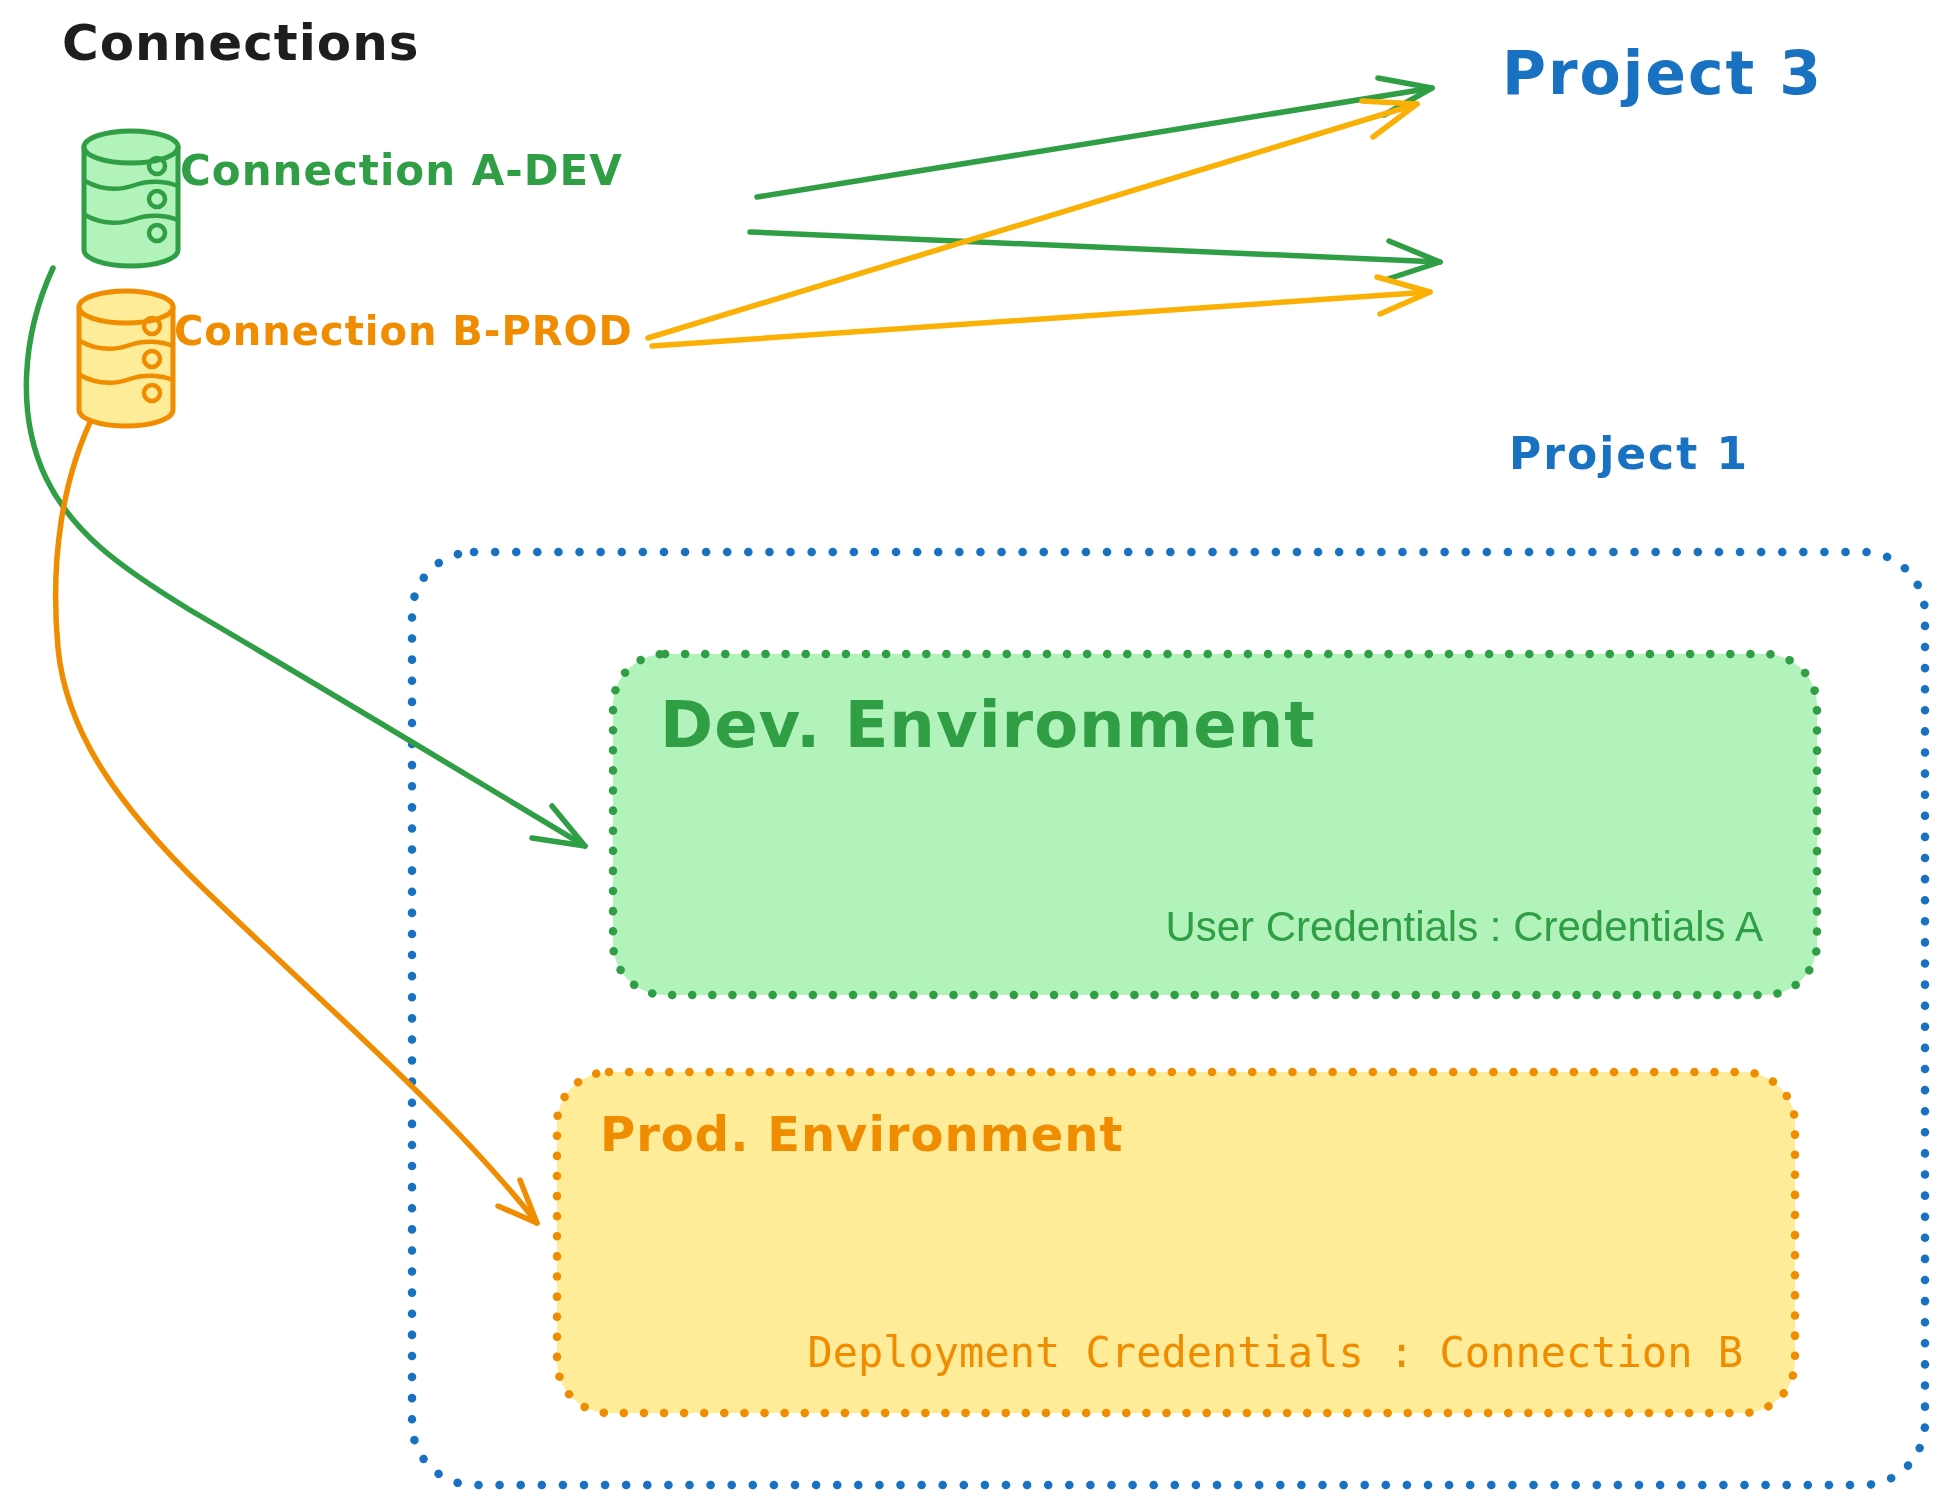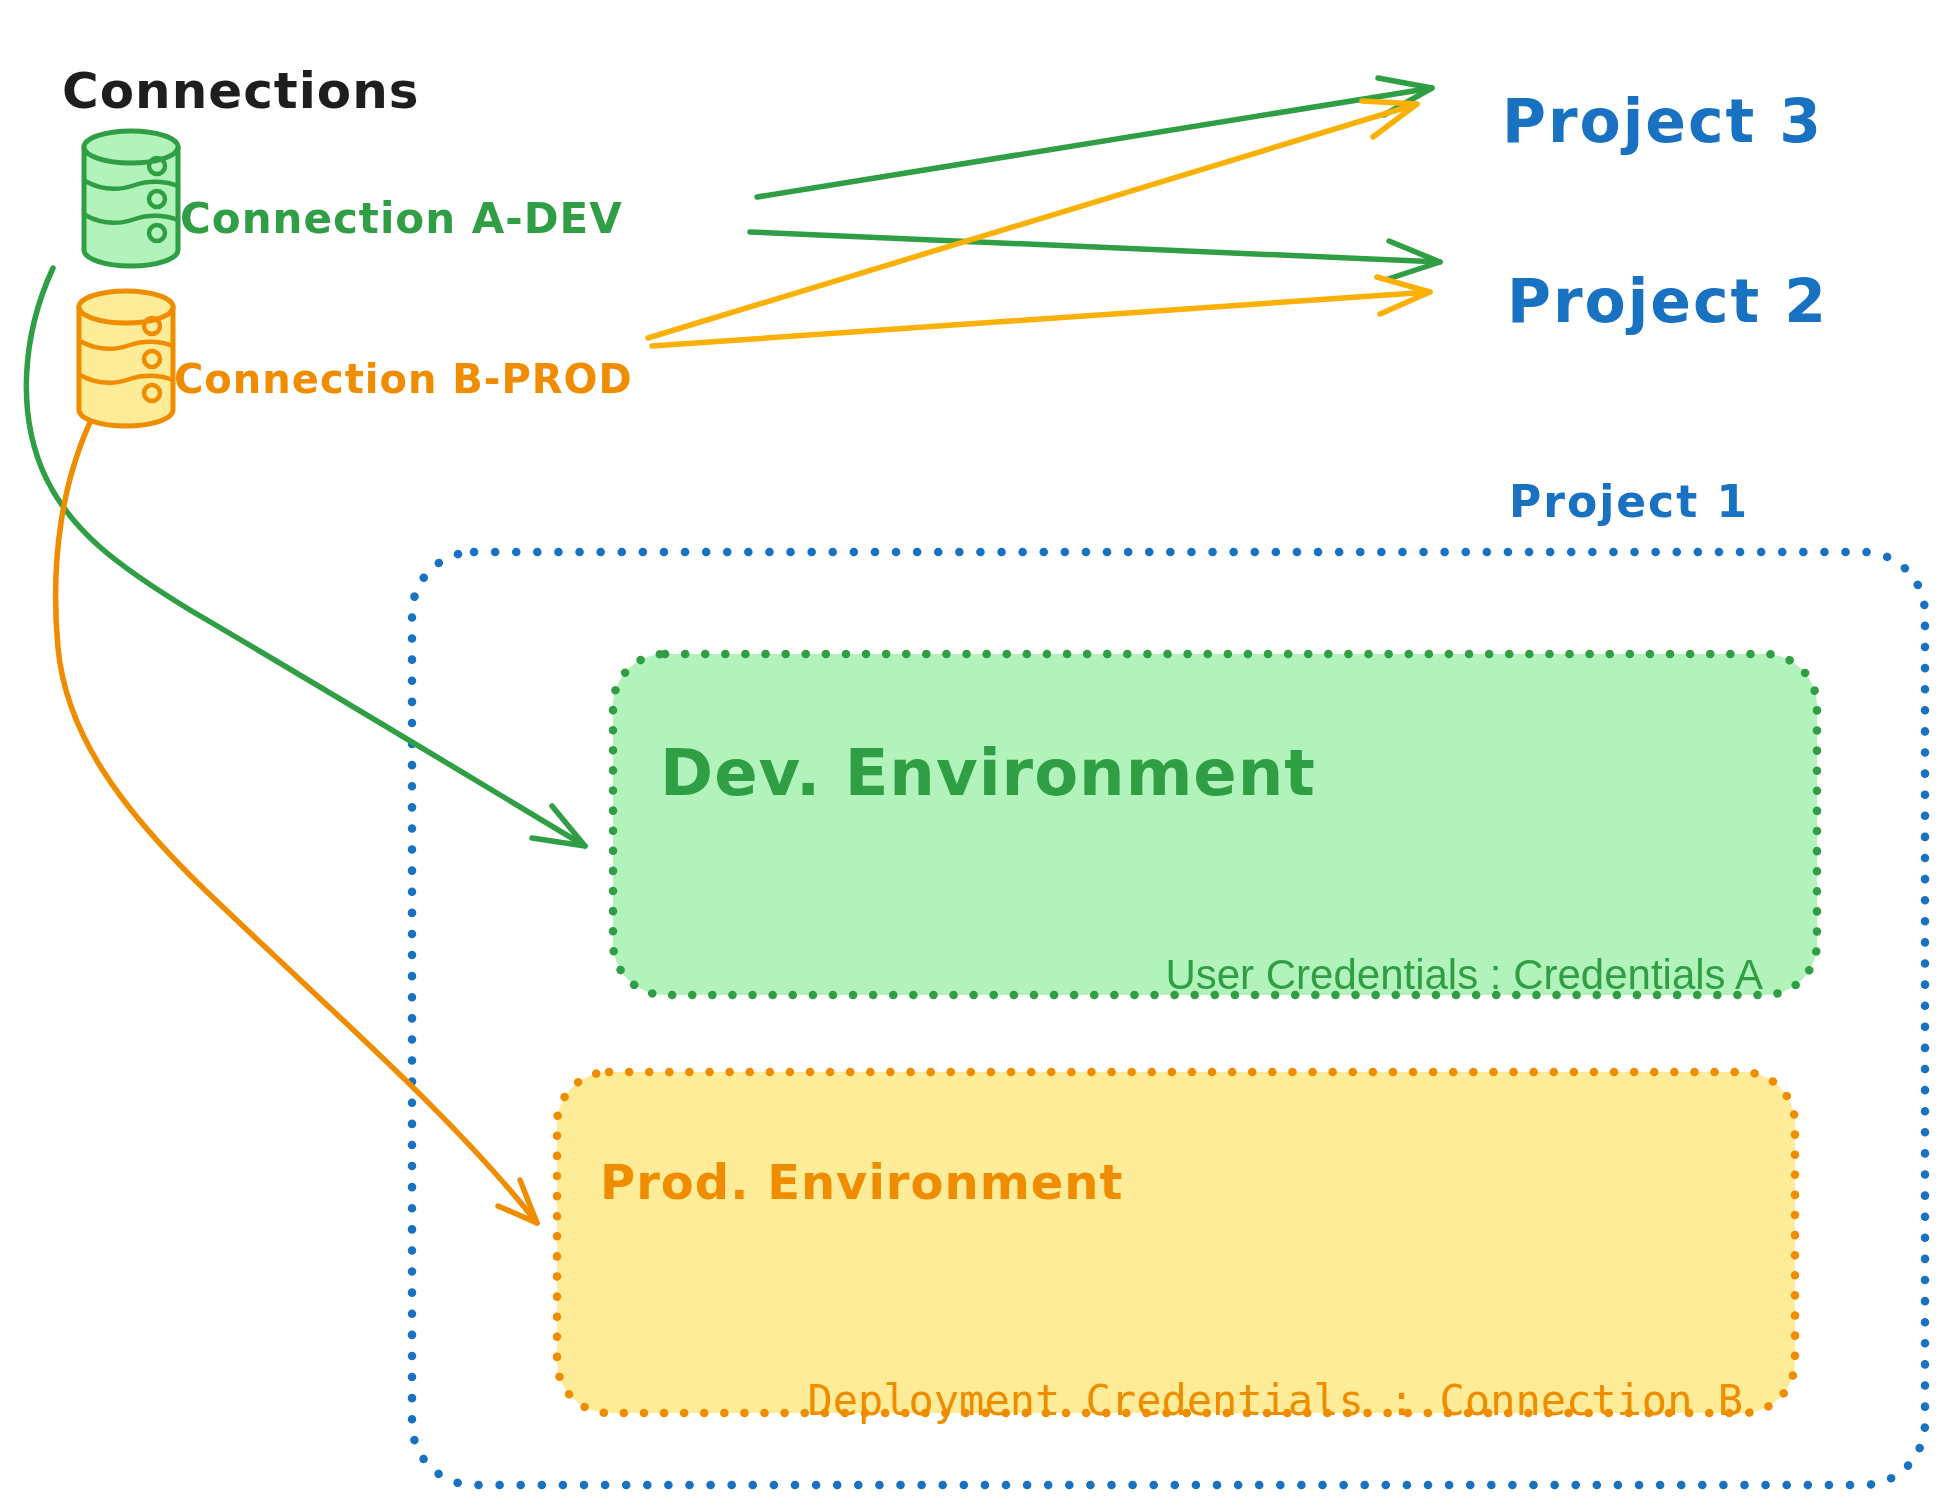--- a/index.html
+++ b/index.html
@@ -26,21 +26,21 @@
   .orange-box{fill:var(--c-orange_fill);stroke:var(--c-orange);stroke-width:8.5;stroke-linecap:round;stroke-dasharray:0.1 20;}
   .green-stroke{fill:none;stroke:var(--c-green);stroke-width:5.5;stroke-linecap:round;stroke-linejoin:round;}
   .yellow-stroke{fill:none;stroke:var(--c-yellow_arrow);stroke-width:5.5;stroke-linecap:round;stroke-linejoin:round;}
   .orange-stroke{fill:none;stroke:var(--c-orange);stroke-width:5.5;stroke-linecap:round;stroke-linejoin:round;}
   .db-green{fill:var(--c-green_fill);stroke:var(--c-green);stroke-width:5;stroke-linecap:round;stroke-linejoin:round;}
   .db-green-line{fill:none;stroke:var(--c-green);stroke-width:4.5;stroke-linecap:round;}
   .db-orange{fill:var(--c-orange_fill);stroke:var(--c-orange);stroke-width:5;stroke-linecap:round;stroke-linejoin:round;}
   .db-orange-line{fill:none;stroke:var(--c-orange);stroke-width:4.5;stroke-linecap:round;}
 
   
-  .lbl{position:absolute;white-space:nowrap;font-weight:bold;margin-top:48px;}
+  .lbl{position:absolute;white-space:nowrap;font-weight:bold;}
   .t-title{left:62px;top:14px;font-size:50px;letter-spacing:1px;color:var(--c-black);}
   .t-conn-a{left:180px;top:146px;font-size:42px;letter-spacing:1px;color:var(--c-green);}
   .t-conn-b{left:174px;top:308px;font-size:40px;letter-spacing:1px;color:var(--c-orange);}
   .t-p3{left:1502px;top:38px;font-size:60px;letter-spacing:2px;color:var(--c-blue);}
   .t-p2{left:1507px;top:218px;font-size:60px;letter-spacing:2px;color:var(--c-blue);}
   .t-p1{left:1509px;top:428px;font-size:44px;letter-spacing:2px;color:var(--c-blue);}
   .t-dev{left:660px;top:688px;font-size:64px;letter-spacing:1px;color:var(--c-green);}
   .t-prod{left:600px;top:1106px;font-size:48px;letter-spacing:1px;color:var(--c-orange);}
   .t-cred-a{right:185px;top:903px;font-size:42px;font-weight:500;font-family:Liberation Sans, sans-serif;color:var(--c-green);}
   .t-cred-b{right:205px;top:1328px;font-size:42px;font-weight:500;font-family:"DejaVu Sans Mono",monospace;color:var(--c-orange);}
@@ -104,20 +104,19 @@
       <circle class="db-orange-line" cx="152" cy="326" r="8"></circle>
       <circle class="db-orange-line" cx="152" cy="359" r="8"></circle>
       <circle class="db-orange-line" cx="152" cy="393" r="8"></circle>
     </g>
   </svg>
 
   <div class="lbl t-title">Connections</div>
   <div class="lbl t-conn-a">Connection A-DEV</div>
   <div class="lbl t-conn-b">Connection B-PROD</div>
   <div class="lbl t-p3">Project 3</div>
-  <div class="lbl t-p2">Project 2</div>
   <div class="lbl t-p1">Project 1</div>
   <div class="lbl t-dev">Dev. Environment</div>
   <div class="lbl t-prod">Prod. Environment</div>
   <div class="lbl t-cred-a">User Credentials : Credentials A</div>
   <div class="lbl t-cred-b">Deployment Credentials : Connection B</div>
 
 </div>
 
 </body></html>

